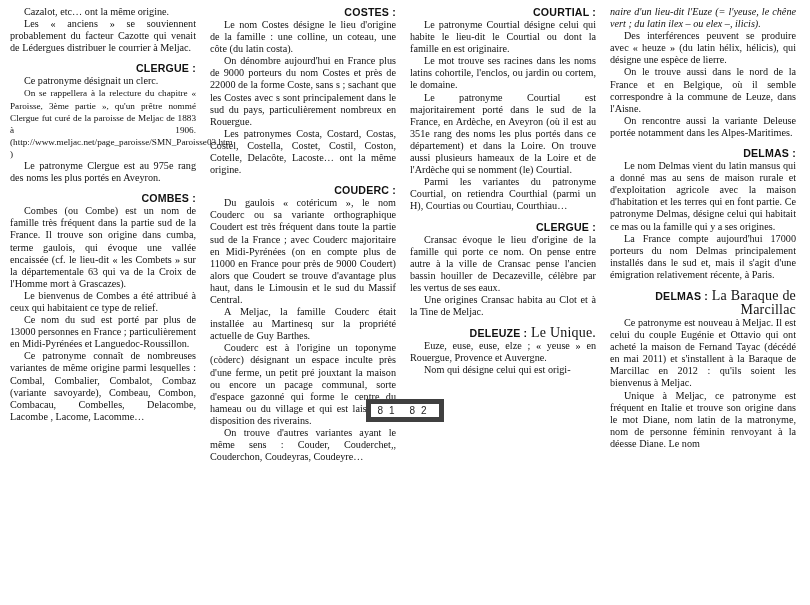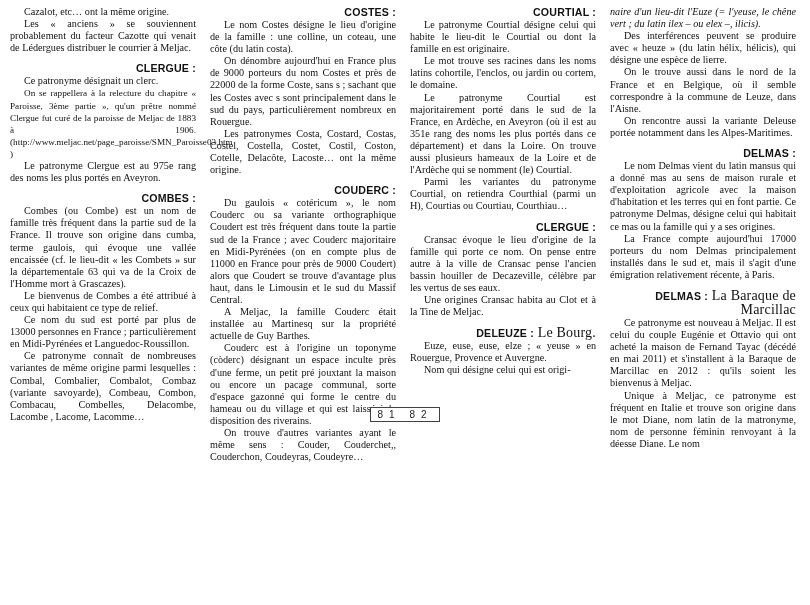--- a/index.html
+++ b/index.html
@@ -64,21 +64,21 @@
     left: 0;
     right: 0;
     bottom: 6px;
     text-align: center;
     font-family: "Liberation Sans", sans-serif;
     font-size: 10px;
     color: #222;
   }
   .footer .pg {
     display: inline-block;
-    border: 1px solid #404040;
+    border: 5px solid #404040;
     padding: 1px 6px 1px 6px;
     letter-spacing: 6px;
     background: #fff;
   }
   .small-url {
     font-size: 9.2px;
   }
 </style>
 </head>
 <body>
@@ -119,21 +119,21 @@
       <p class="entry-head">COURTIAL :</p>
       <p>Le patronyme Courtial désigne celui qui habite le lieu-dit le Courtial ou dont la famille en est originaire.</p>
       <p>Le mot trouve ses racines dans les noms latins cohortile, l'enclos, ou jardin ou cortem, le domaine.</p>
       <p>Le patronyme Courtial est majoritairement porté dans le sud de la France, en Ardèche, en Aveyron (où il est au 351e rang des noms les plus portés dans ce département) et dans la Loire. On trouve aussi plusieurs hameaux de la Loire et de l'Ardèche qui se nomment (le) Courtial.</p>
       <p>Parmi les variantes du patronyme Courtial, on retiendra Courthial (parmi un H), Courtias ou Courtiau, Courthiau…</p>
       <div class="gap-md"></div>
       <p class="entry-head">CLERGUE :</p>
       <p>Cransac évoque le lieu d'origine de la famille qui porte ce nom. On pense entre autre à la ville de Cransac pense l'ancien bassin houiller de Decazeville, célèbre par les vertus de ses eaux.</p>
       <p>Une origines Cransac habita au Clot et à la Tine de Meljac.</p>
       <div class="gap-md"></div>
-      <p class="entry-head"><span>DELEUZE :</span><span class="sub"> Le Bourg.</span></p>
+      <p class="entry-head"><span>DELEUZE :</span><span class="sub"> Le Unique.</span></p>
       <p>Euze, euse, euse, elze ; « yeuse » en Rouergue, Provence et Auvergne.</p>
       <p>Nom qui désigne celui qui est origi-</p>
     </div>
 
     <div class="col">
       <p class="noindent">naire d'un lieu-dit l'Euze (= l'yeuse, le chêne vert ; du latin ilex – ou elex –, ilicis).</p>
       <p>Des interférences peuvent se produire avec « heuze » (du latin hélix, hélicis), qui désigne une espèce de lierre.</p>
       <p>On le trouve aussi dans le nord de la France et en Belgique, où il semble correspondre à la commune de Leuze, dans l'Aisne.</p>
       <p>On rencontre aussi la variante Deleuse portée notamment dans les Alpes-Maritimes.</p>
       <div class="gap-md"></div>

